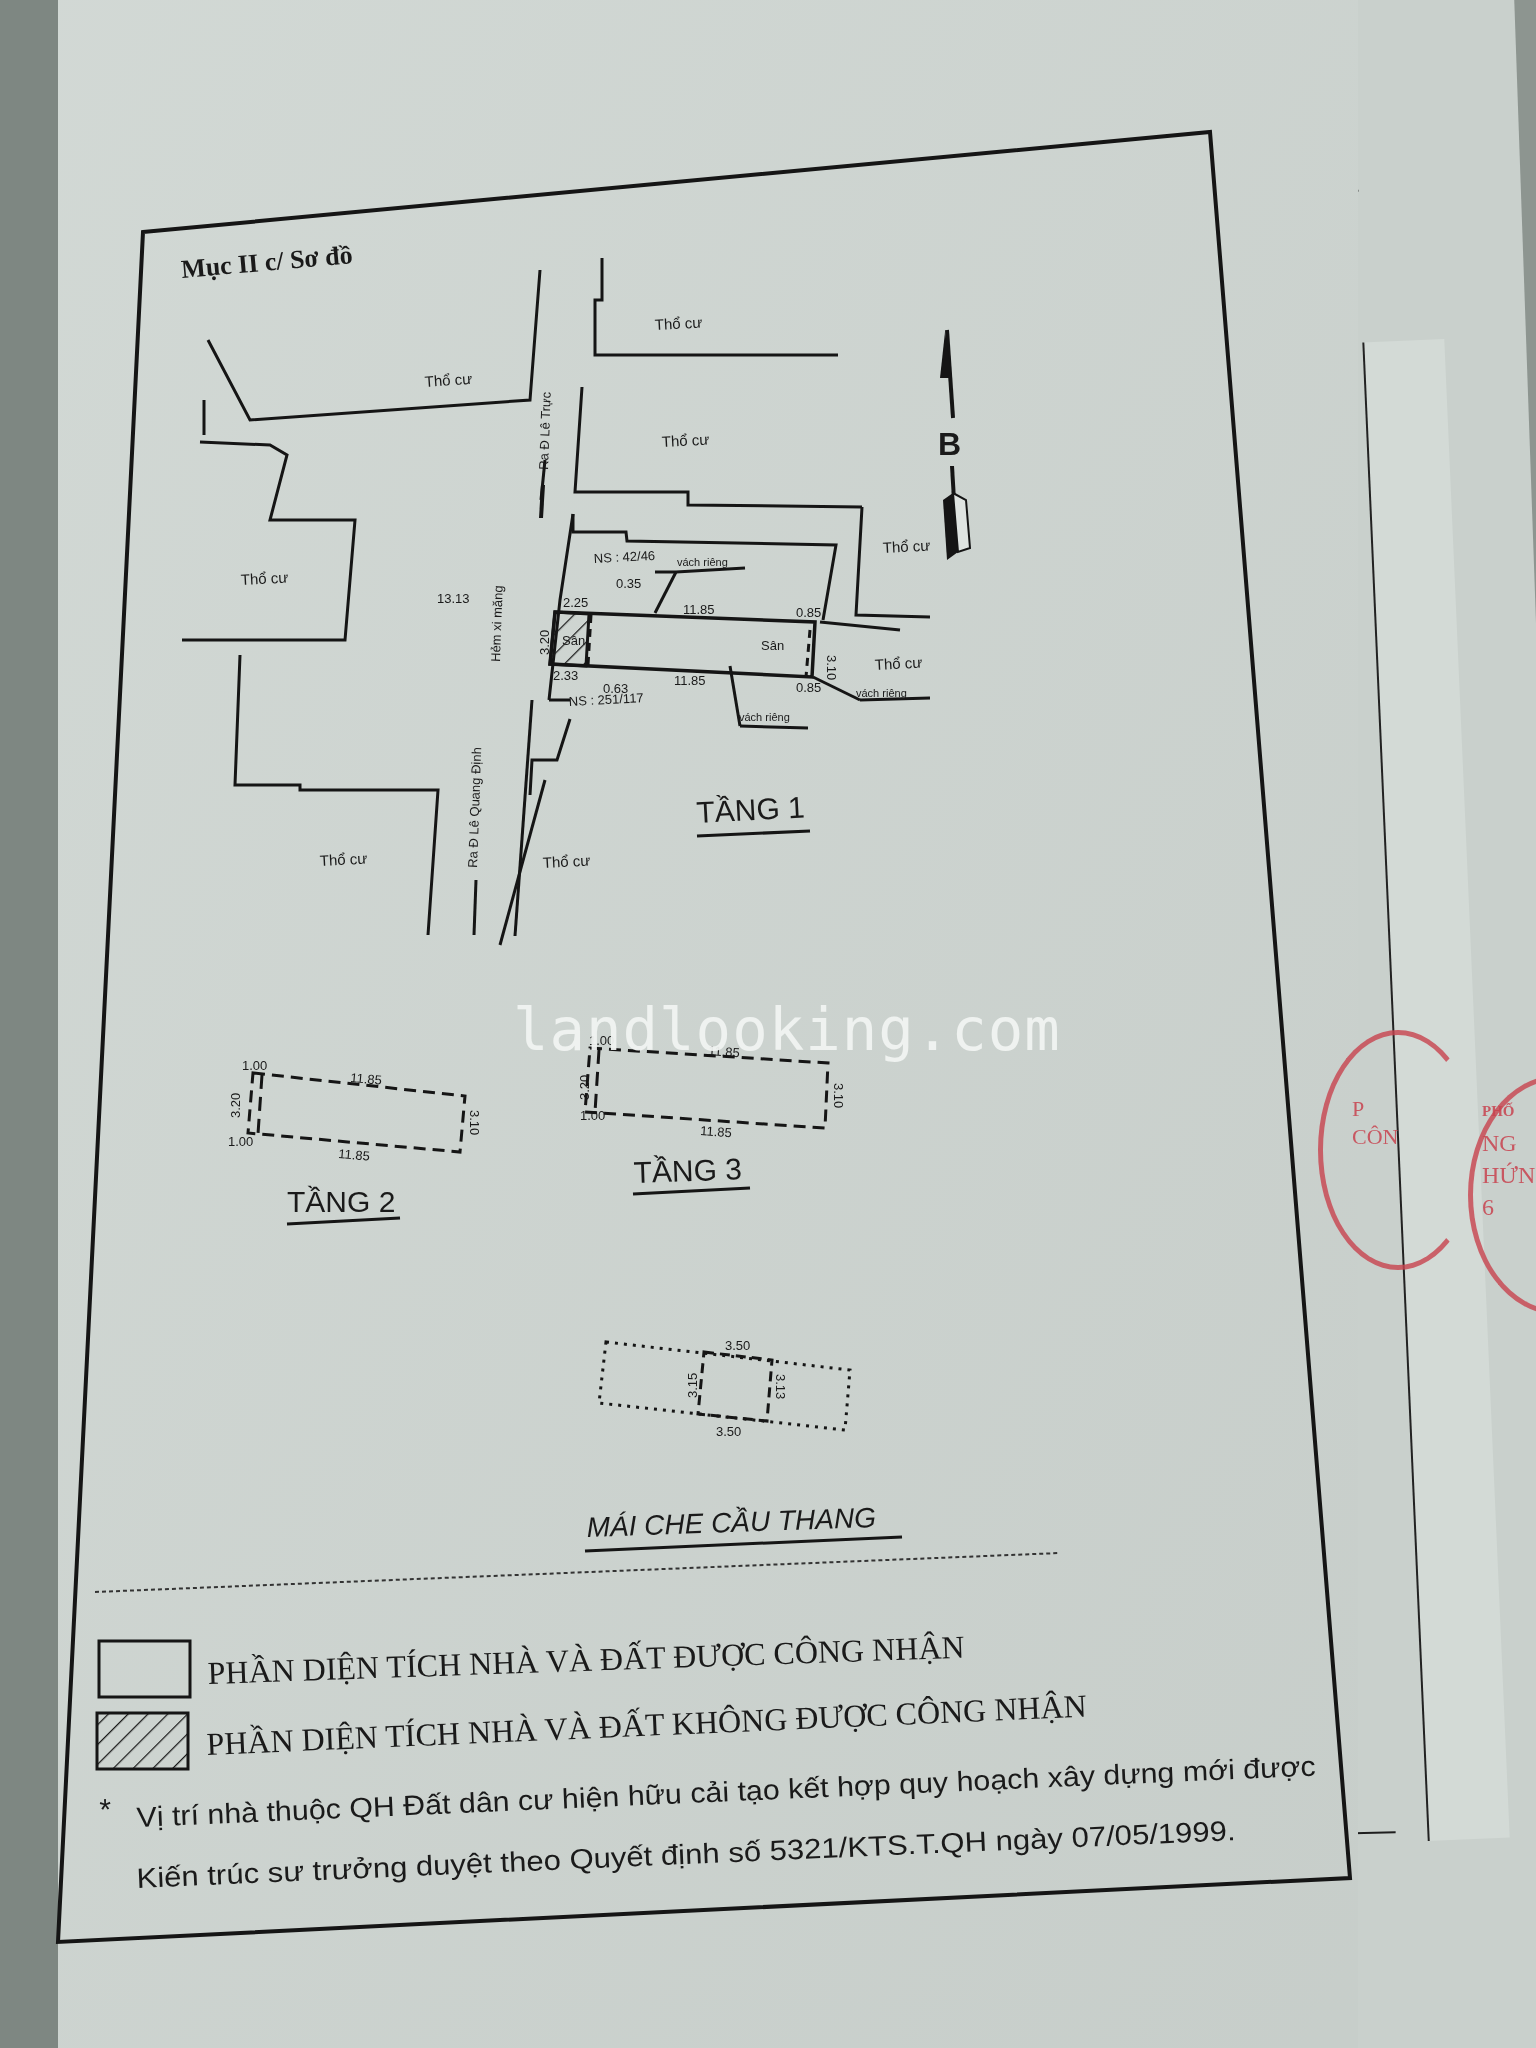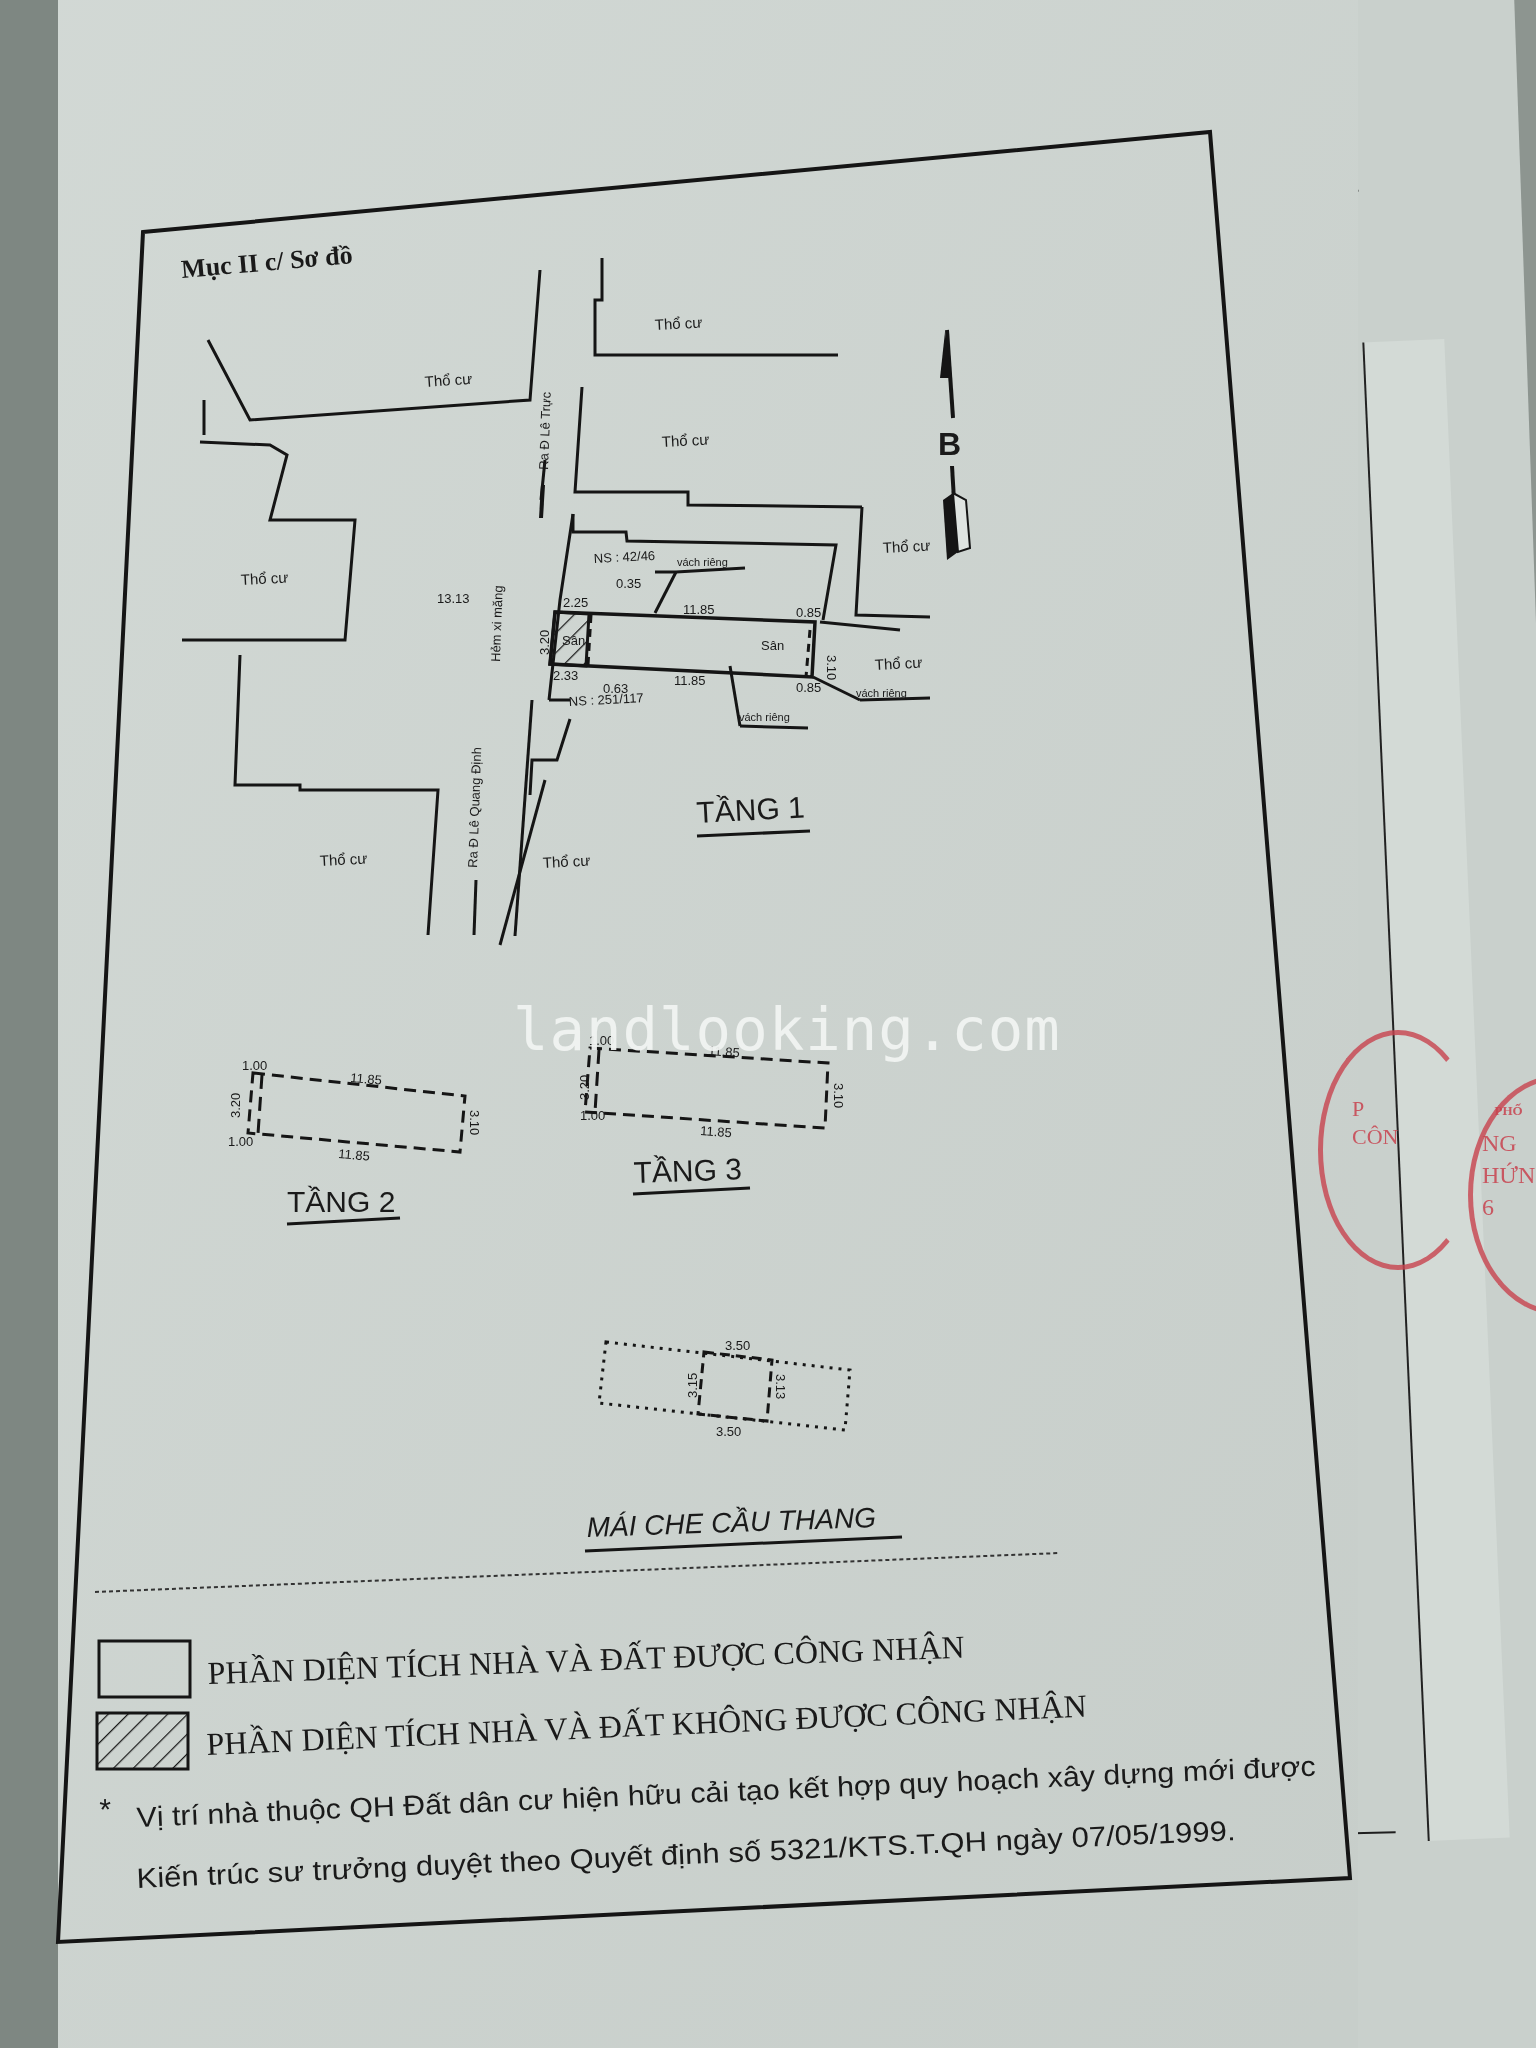--- a/index.html
+++ b/index.html
@@ -172,19 +172,19 @@
   <text class="t" x="137" y="1888" font-size="28" transform="rotate(-2.5 137 1888)" textLength="1100" lengthAdjust="spacingAndGlyphs">Kiến trúc sư trưởng duyệt theo Quyết định số 5321/KTS.T.QH ngày 07/05/1999.</text>
 </svg>
 
 <div class="stamp" style="left:1318px;top:1030px;width:150px;height:230px;border-right-color:transparent;"></div>
 <div style="position:absolute;left:1352px;top:1095px;color:#c8434f;font-family:'Liberation Serif',serif;font-size:22px;line-height:28px;opacity:0.85;">
   <div>P</div>
   <div>CÔN</div>
 </div>
 <div class="stamp" style="left:1468px;top:1075px;width:170px;height:230px;border-right-color:transparent;"></div>
 <div style="position:absolute;left:1482px;top:1095px;color:#c8434f;font-family:'Liberation Serif',serif;font-size:24px;line-height:32px;opacity:0.85;">
-  <div style="font-size:13px;font-weight:bold;text-align:center;">PHỐ</div>
+  <div style="font-size:15px;font-weight:bold;">PHỐ</div>
   <div>NG</div>
   <div>HỨN</div>
   <div>6</div>
 </div>
 
 <div class="watermark">landlooking.com</div>
 
 </body></html>

